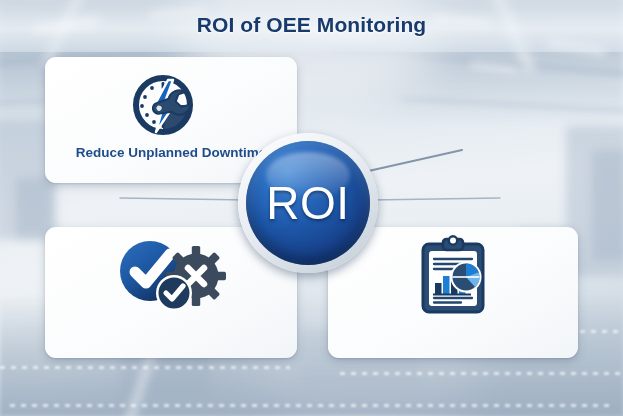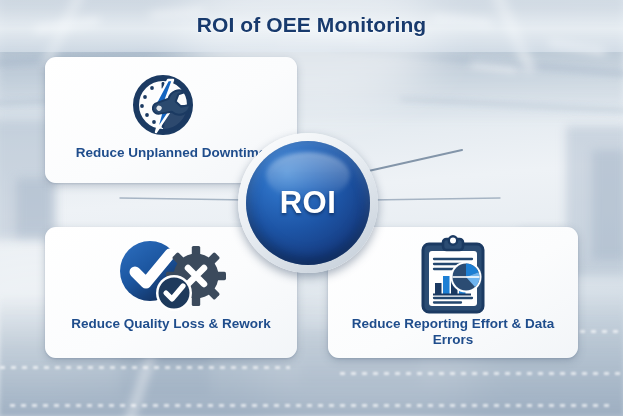--- a/index.html
+++ b/index.html
@@ -194,22 +194,22 @@
     background: linear-gradient(180deg, rgba(255,255,255,0.40) 0%, rgba(255,255,255,0.02) 100%);
     filter: blur(2px);
   }
   .center-text {
     position: absolute;
     inset: 0;
     display: flex;
     align-items: center;
     justify-content: center;
     color: #ffffff;
-    font-size: 31px;
-    font-weight: bold;
+    font-size: 46px;
+    font-weight: normal;
     letter-spacing: 0.5px;
     text-shadow: 0 2px 3px rgba(8,28,62,0.55);
     font-family: "Liberation Sans", sans-serif;
   }
 </style>
 </head>
 <body>
 
 <div id="infographic">
 
@@ -325,21 +325,20 @@
           </g>
           <circle cx="0" cy="0" r="22.5" fill="#3b4a5c"></circle>
           <path d="M-8 -8 L8 8 M8 -8 L-8 8" stroke="#ffffff" stroke-width="6.5" stroke-linecap="round"></path>
         </g>
 
         <circle cx="58" cy="55" r="18" fill="#ffffff"></circle>
         <circle cx="58" cy="55" r="15.5" fill="#1e3a5c"></circle>
         <path d="M50 55 L56 61 L67 48" fill="none" stroke="#ffffff" stroke-width="5.2" stroke-linecap="round" stroke-linejoin="round"></path>
       </svg>
     </div>
-    <div class="card-label">Reduce Quality Loss &amp; Rework</div>
   </div>
 
   <div class="card" id="card-br">
     <div class="card-icon">
       <svg width="84" height="84" viewBox="0 0 84 84" aria-hidden="true">
 
         <rect x="12" y="10" width="60" height="68" rx="6" fill="#2b4c73" stroke="#1b3a62" stroke-width="3"></rect>
 
         <rect x="18" y="17" width="48" height="55" rx="3" fill="#ffffff"></rect>
 
@@ -364,21 +363,20 @@
 
         <g transform="translate(55,43)">
           <circle cx="0" cy="0" r="15.5" fill="#ffffff"></circle>
           <circle cx="0" cy="0" r="13.5" fill="#2b4c73"></circle>
           <path d="M0 0 L0 -13.5 A13.5 13.5 0 0 1 12.6 -4.8 Z" fill="#1d7fd4"></path>
           <path d="M0 0 L12.6 -4.8 A13.5 13.5 0 0 1 9 10 Z" fill="#6fb4ef"></path>
           <line x1="-13.5" y1="0" x2="13.5" y2="0" stroke="#ffffff" stroke-width="1.6"></line>
         </g>
       </svg>
     </div>
-    <div class="card-label">Reduce Reporting Effort &amp; Data Errors</div>
   </div>
 
   <div class="center-node">
     <div class="center-ring"></div>
     <div class="center-disc">
       <div class="center-gloss"></div>
     </div>
     <div class="center-text">ROI</div>
   </div>
 

